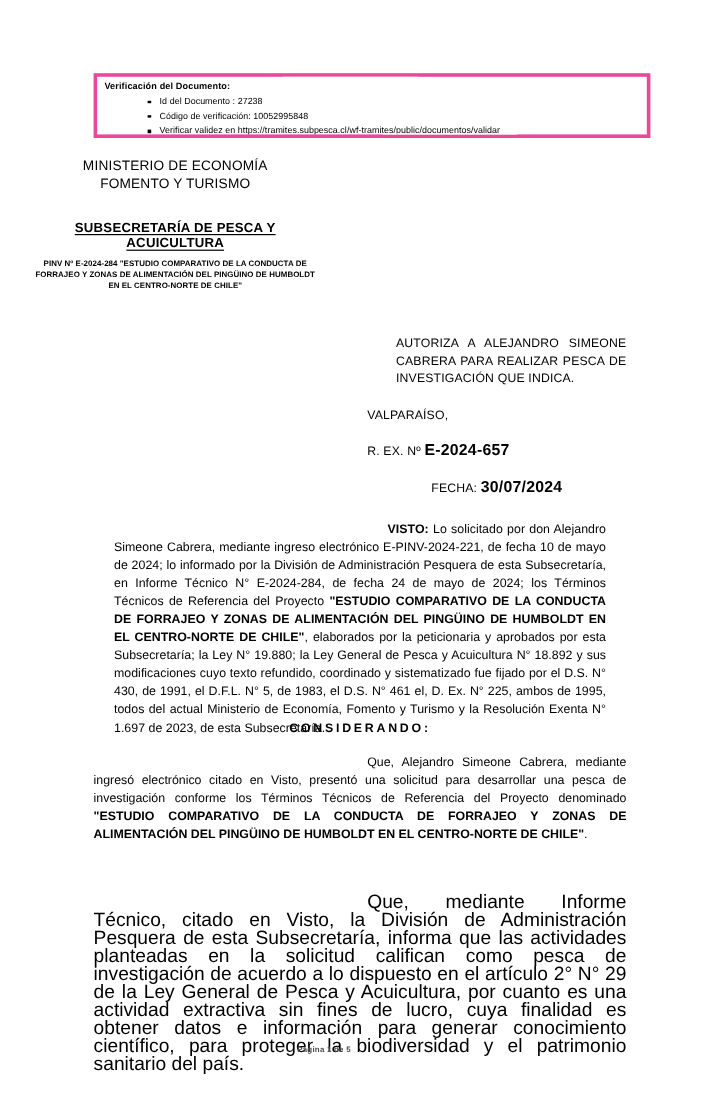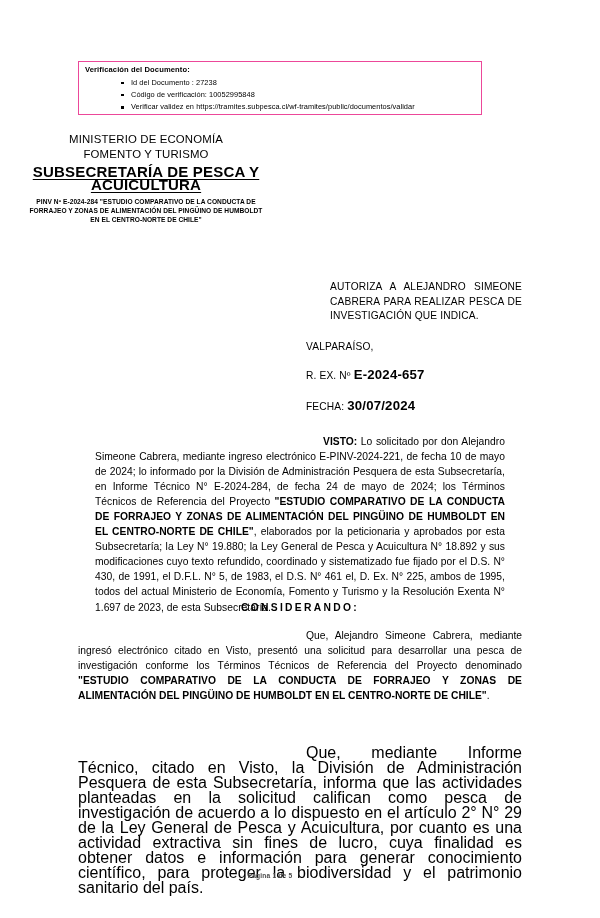--- a/index.html
+++ b/index.html
@@ -21,23 +21,23 @@
     position: absolute;
     inset: 0;
     background: #ffffff;
   }
 
   
   .verif-box {
     position: absolute;
     left: 78px;
     top: 61px;
-    width: 404px;
+    width: 464px;
     height: 54px;
-    border: 1px solid #ec4899;
+    border: 3px solid #ec4899;
     box-sizing: border-box;
     background: #ffffff;
     overflow: hidden;
   }
   
   .verif-box::before {
     content: "";
     position: absolute;
     left: 155px;
     top: -2px;
@@ -97,22 +97,22 @@
     width: 236px;
     text-align: center;
   }
   .lh-ministry {
     font-size: 11.4px;
     line-height: 14.5px;
     letter-spacing: 0.15px;
     white-space: nowrap;
   }
   .lh-sub {
-    margin-top: 4px;
-    font-size: 15px;
+    margin-top: 23px;
+    font-size: 11px;
     font-weight: bold;
     line-height: 13px;
     text-decoration: underline;
     text-underline-offset: 1.5px;
     letter-spacing: 0.2px;
   }
   .lh-pinv {
     margin-top: 6px;
     font-size: 6.6px;
     font-weight: bold;
@@ -147,20 +147,21 @@
     white-space: nowrap;
   }
   .hr-line .val {
     font-size: 13.2px;
     font-weight: bold;
     letter-spacing: 0.2px;
     margin-top: 20px;
   }
   .hr-line.fecha {
     margin-top: 16px;
+    text-align: center;
   }
 
   
   .body-block {
     position: absolute;
     left: 78px;
     top: 417px;
     width: 444px;
     font-size: 10.3px;
     line-height: 15.05px;

